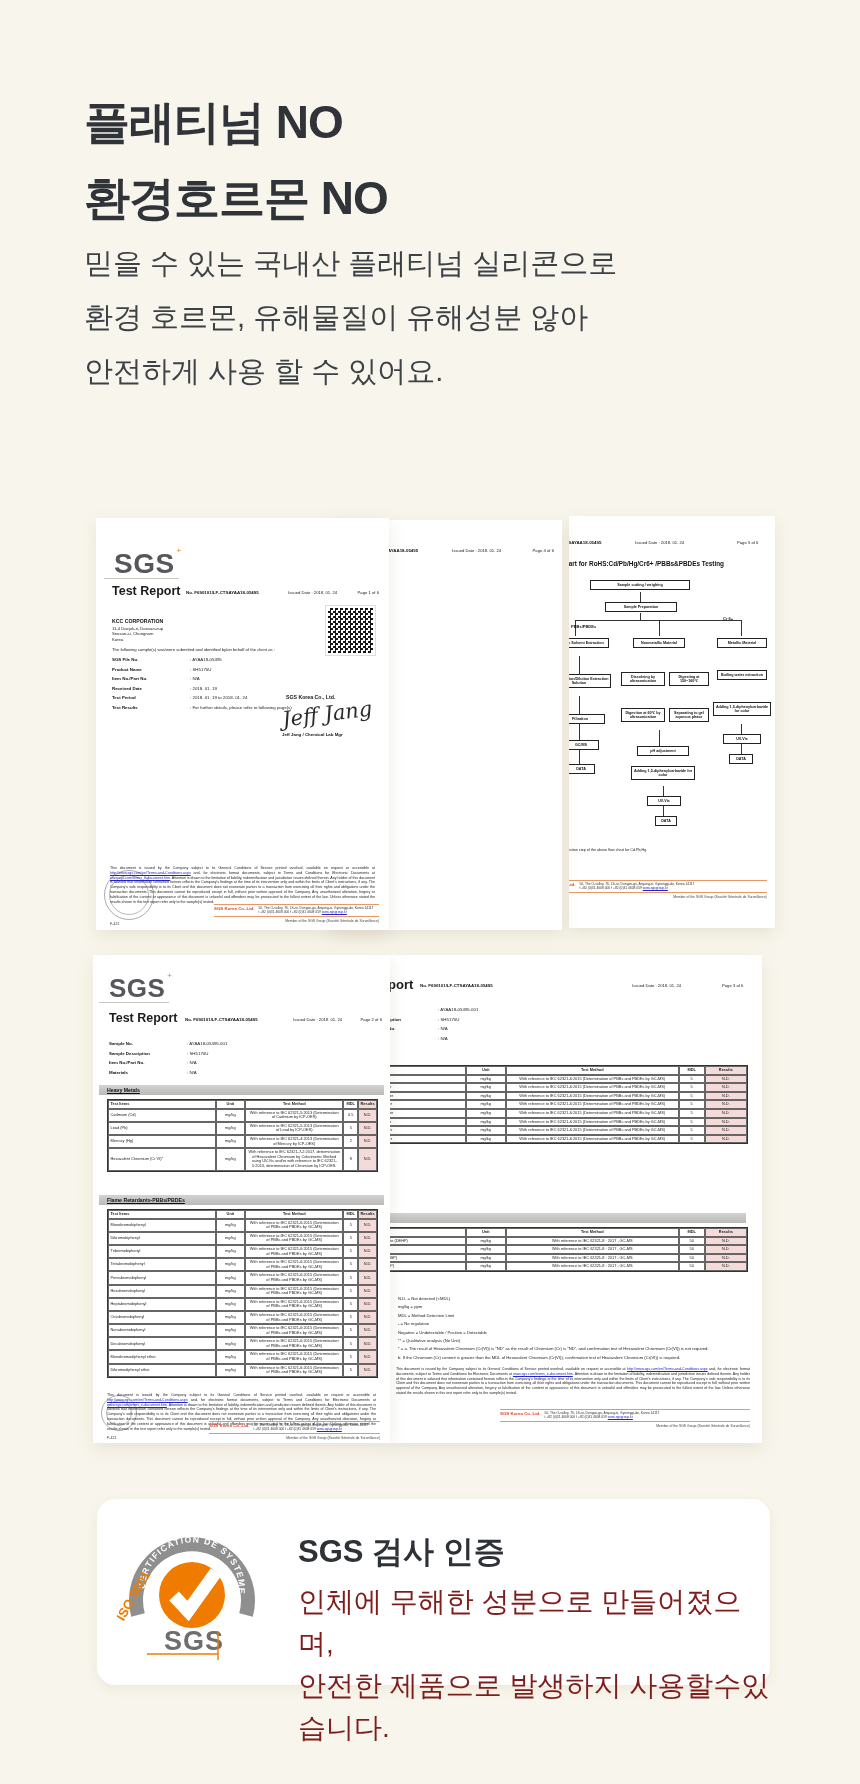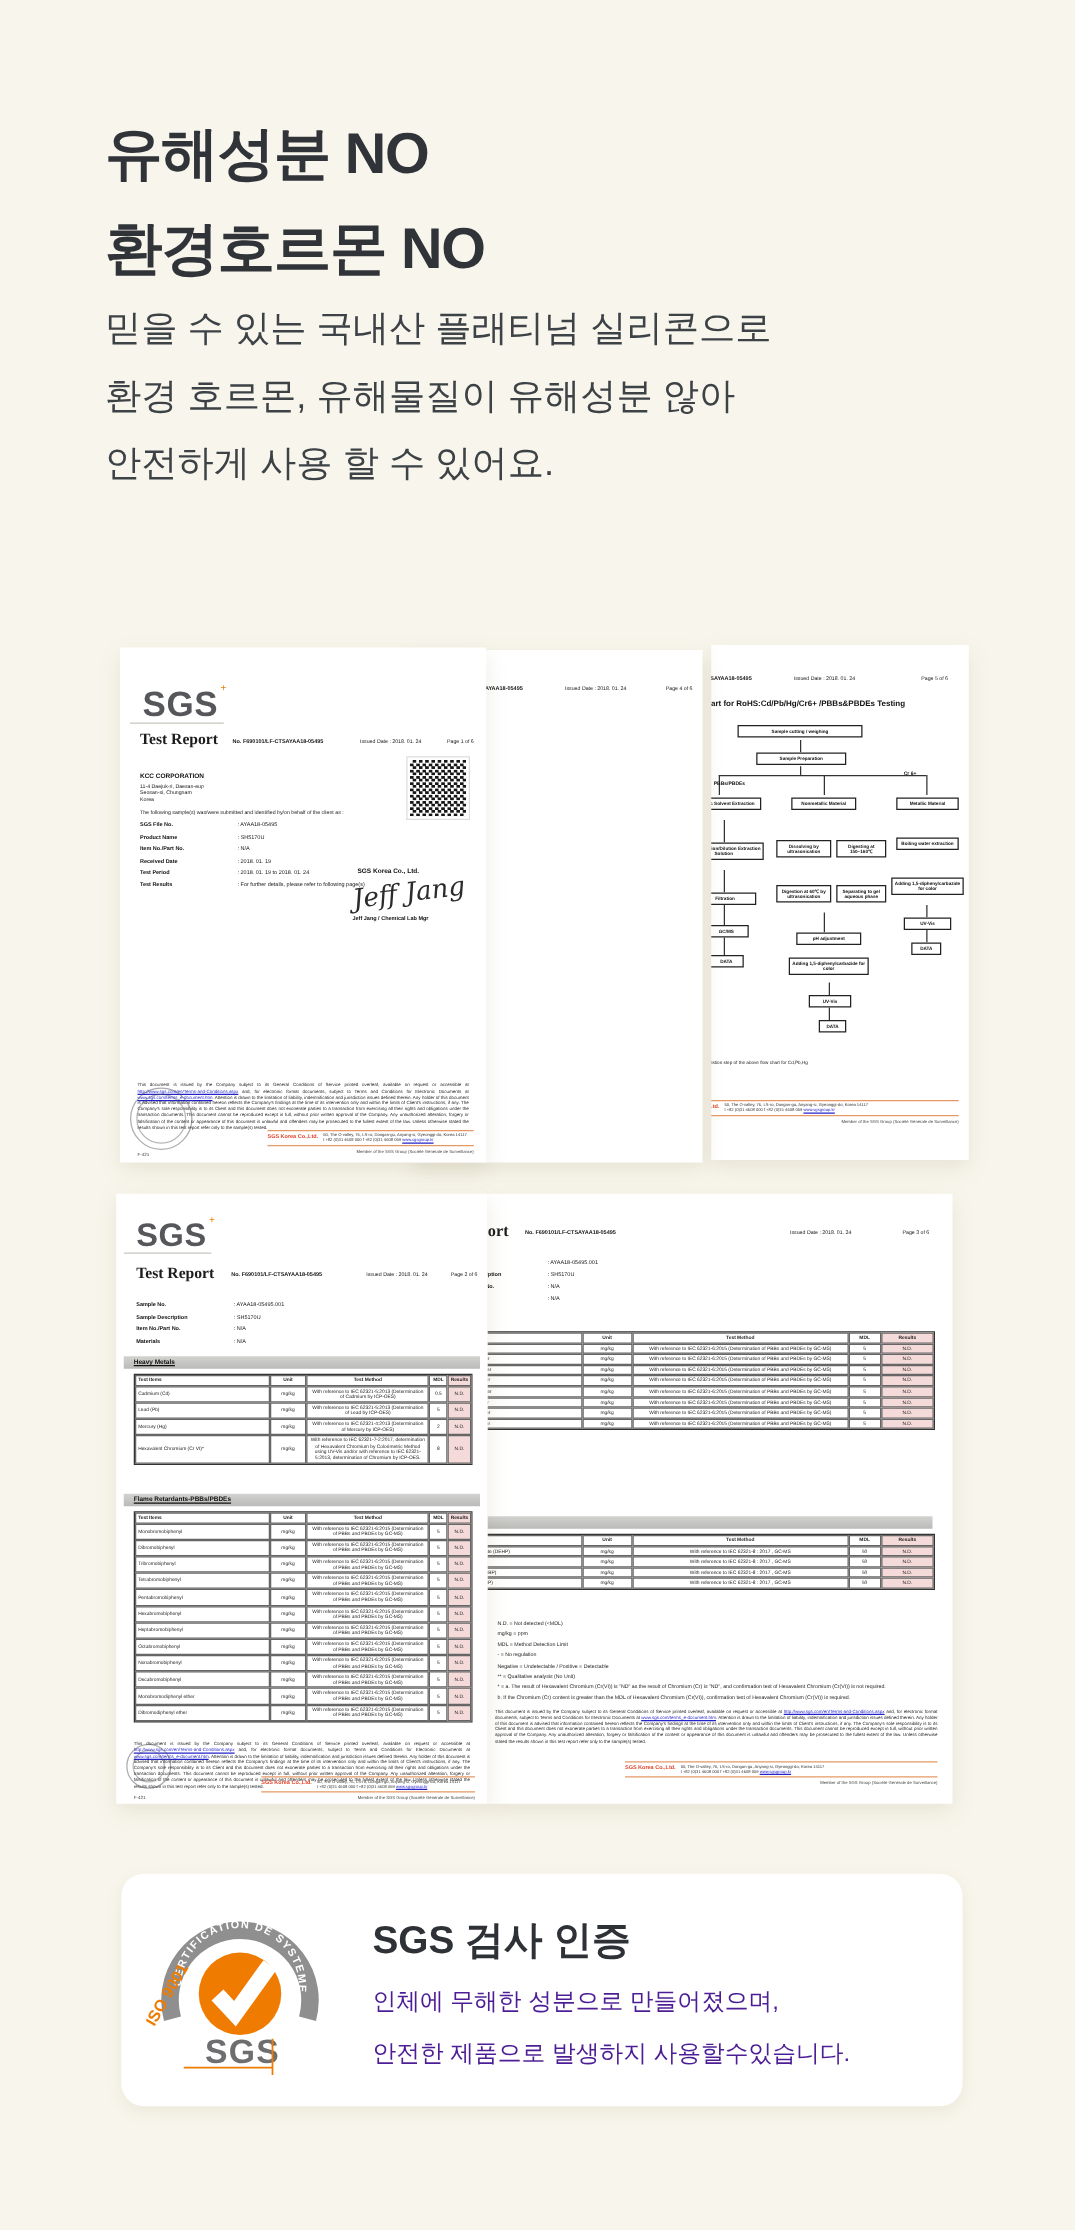--- a/index.html
+++ b/index.html
@@ -10,21 +10,21 @@
   .h1{position:absolute;left:84px;top:84px;font-size:46px;line-height:76px;font-weight:800;
       color:#303439;letter-spacing:-1px;}
   .lede{position:absolute;left:84px;top:236px;font-size:29px;line-height:54px;color:#3d4246;}
   
   .doc{position:absolute;background:#fff;box-shadow:0 6px 16px rgba(140,125,85,.15);}
   .clip{position:absolute;inset:0;overflow:hidden;}
   .inner{position:absolute;top:0;}
   .sgslogo{position:absolute;font-weight:bold;color:#56575b;letter-spacing:.5px;}
   .sgslogo .lg-line{position:absolute;left:-10px;bottom:1px;right:-4px;height:1px;background:#c9c6be;}
   .sgslogo .lg-cross{position:absolute;right:-7px;top:-2px;color:#ef7c00;font-size:8px;font-weight:normal;}
-  .rtitle{position:absolute;font-weight:800;color:#1c1c1c;font-family:Liberation Serif, serif;}
+  .rtitle{position:absolute;font-weight:800;color:#1c1c1c;}
   .t4{font-size:4.2px;line-height:5.4px;color:#222;}
   .t4b{font-size:4.4px;font-weight:bold;color:#111;}
   .t5b{font-size:5.2px;font-weight:bold;color:#111;}
   .qr{position:absolute;background:
       repeating-conic-gradient(#161616 0% 25%, #fff 0% 50%);
       background-size:5px 5px;border:2px solid #fff;outline:1px solid #ddd;}
   .frow{display:flex;margin-bottom:4.6px;}
   .flab{font-size:4.4px;font-weight:bold;color:#111;width:78px;flex:none;}
   .fval{font-size:4.4px;color:#222;}
   .sig-script{font-family:"DejaVu Serif",serif;font-style:italic;transform:rotate(-7deg);color:#2b2b2b;}
@@ -64,29 +64,29 @@
   .th .td{font-weight:bold;}
   .td.c0{justify-content:flex-start;text-align:left;}
   .td.res{background:#f5dada;}
   .w1 .c0{width:40%;} .w1 .c1{width:11%;} .w1 .c2{width:36.5%;} .w1 .c3{width:5.5%;} .w1 .c4{width:7%;}
   .w2 .c0{width:30%;} .w2 .c1{width:10%;} .w2 .c2{width:43%;} .w2 .c3{width:6.5%;} .w2 .c4{width:10.5%;}
   .notes{position:absolute;font-size:4.2px;line-height:8.4px;color:#1d1d1d;}
   
   .card{position:absolute;left:97px;top:1499px;width:673px;height:186px;background:#fff;
         border-radius:18px;box-shadow:0 4px 12px rgba(150,140,100,.12);}
   .card-title{position:absolute;left:201px;top:32px;font-size:31px;font-weight:800;color:#2e3237;}
-  .card-lines{position:absolute;left:201px;top:82px;font-size:19px;line-height:42px;color:#4c1d95;}
+  .card-lines{position:absolute;left:201px;top:82px;font-size:28px;line-height:42px;color:#7f1d1d;}
 </style>
 </head>
 <body>
 
 <div class="page">
 
   <div class="h1">
-    <div>유해성분 NO</div>
+    <div>플래티넘 NO</div>
     <div>환경호르몬 NO</div>
   </div>
   <div class="lede">
       <div>믿을 수 있는 국내산 플래티넘 실리콘으로</div>
       <div>환경 호르몬, 유해물질이 유해성분 않아</div>
       <div>안전하게 사용 할 수 있어요.</div>
     </div>
 
   <div class="doc" style="left:330px;top:520px;width:232px;height:410px;z-index:2;">
     <span class="abs t4b" style="left:58px;top:28px;">AYAA18-05495</span>

